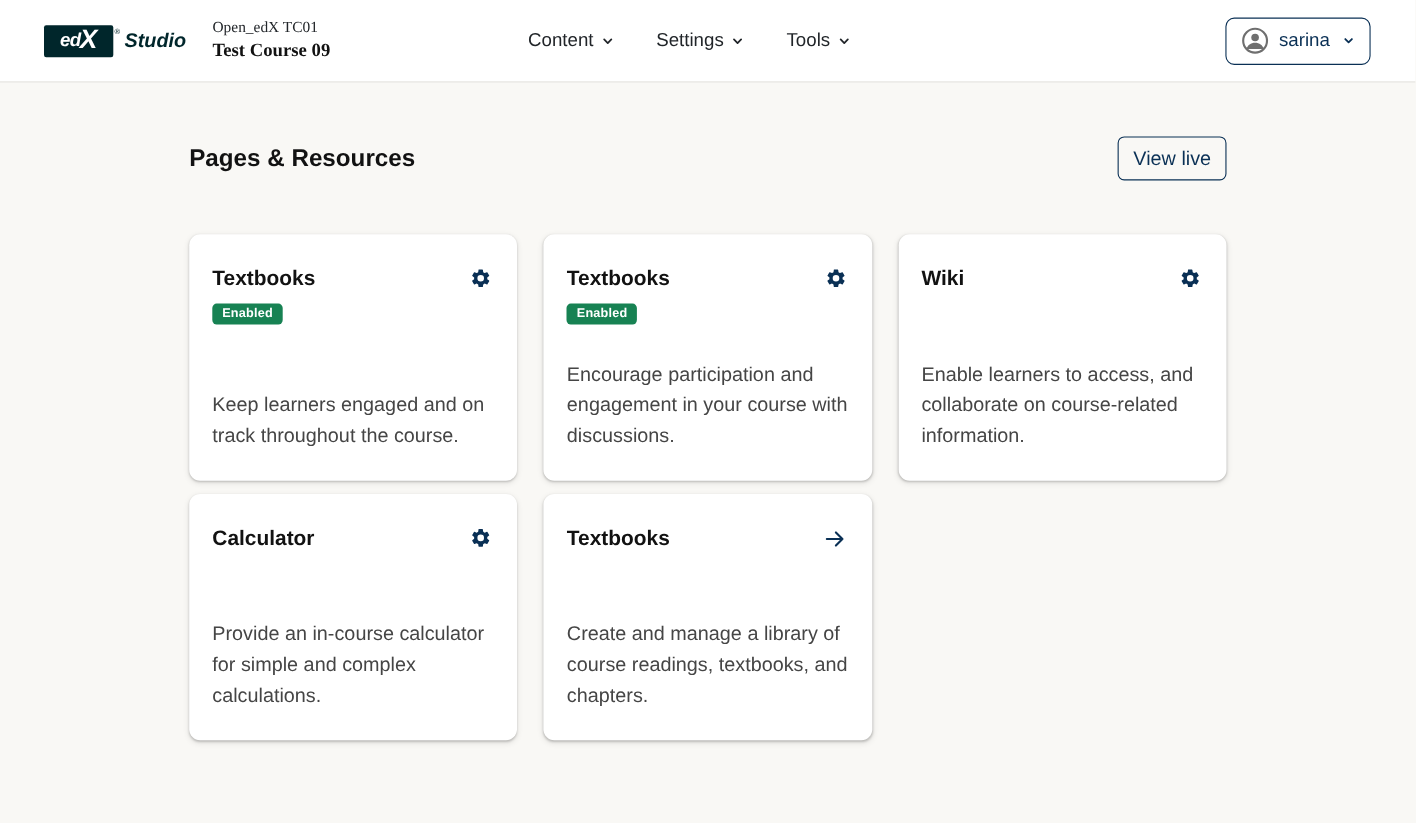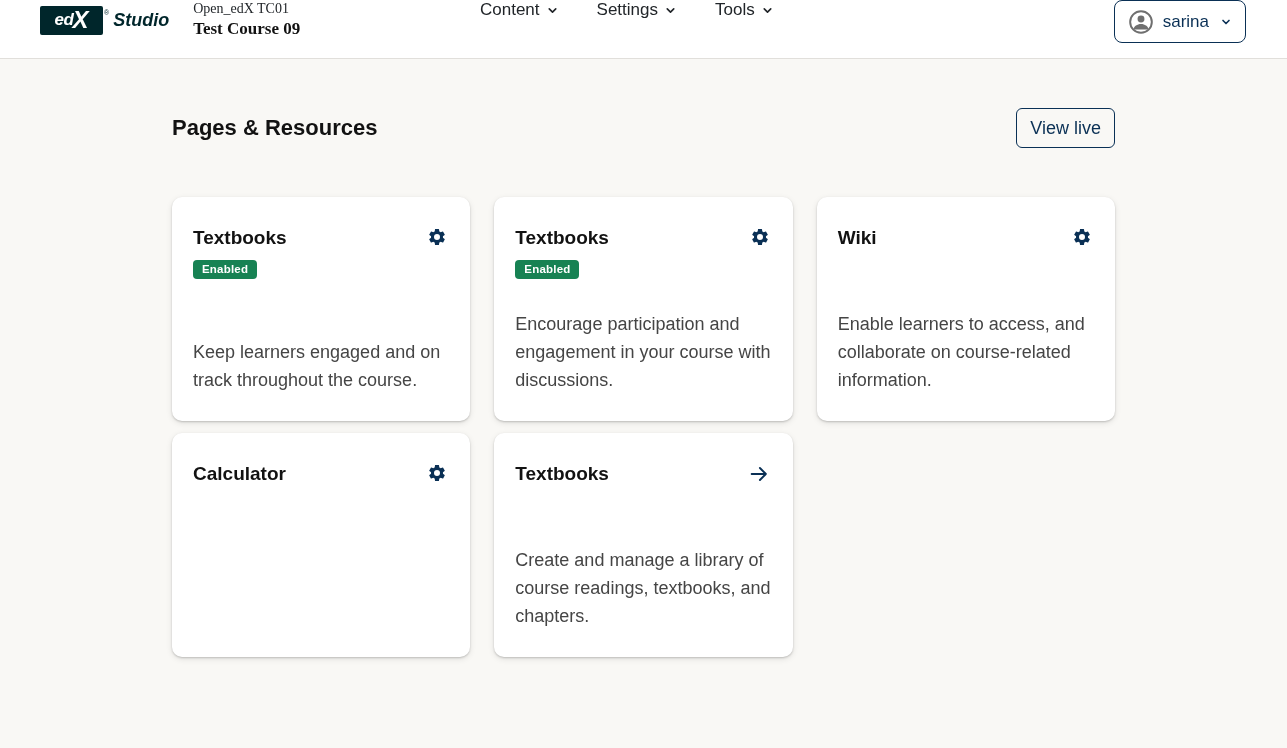--- a/index.html
+++ b/index.html
@@ -11,25 +11,25 @@
   .viewport {
     width: 1287px;
     height: 748px;
     background: #F9F8F5;
     overflow: hidden;
     position: relative;
   }
 
   
   .app-header {
-    height: 59px;
+    height: 75px;
     background: #FFFFFF;
     border-bottom: 1px solid #E1DFDB;
     display: flex;
-    align-items: flex-start;
+    align-items: center;
   }
   .left-group {
     width: 460px;
     display: flex;
     align-items: center;
     padding-left: 40px;
   }
   .logo-wrap { display: flex; align-items: center; cursor: pointer; }
   .logo-box {
     background: #00262B;
@@ -314,20 +314,21 @@
             <div class="card-title">Calculator</div>
           </div>
           <button class="icon-btn">
             <span>
               <svg width="20" height="20" viewBox="0 0 24 24" fill="#0A3055">
                   <path d="M19.14 12.94c.04-.3.06-.61.06-.94 0-.32-.02-.64-.07-.94l2.03-1.58a.49.49 0 0 0 .12-.61l-1.92-3.32a.49.49 0 0 0-.59-.22l-2.39.96c-.5-.38-1.03-.7-1.62-.94l-.36-2.54a.48.48 0 0 0-.48-.41h-3.84c-.24 0-.43.17-.47.41l-.36 2.54c-.59.24-1.13.57-1.62.94l-2.39-.96a.49.49 0 0 0-.59.22L2.74 8.87c-.12.21-.08.47.12.61l2.03 1.58c-.05.3-.09.63-.09.94s.02.64.07.94l-2.03 1.58a.49.49 0 0 0-.12.61l1.92 3.32c.12.22.37.29.59.22l2.39-.96c.5.38 1.03.7 1.62.94l.36 2.54c.05.24.24.41.48.41h3.84c.24 0 .44-.17.47-.41l.36-2.54c.59-.24 1.13-.56 1.62-.94l2.39.96c.22.08.47 0 .59-.22l1.92-3.32a.49.49 0 0 0-.12-.61l-2.01-1.58zM12 15.6a3.6 3.6 0 1 1 0-7.2 3.6 3.6 0 0 1 0 7.2z"></path>
                 </svg>
             </span>
           </button>
         </div>
+        <p class="card-desc">Provide an in-course calculator for simple and complex calculations.</p>
       </div>
 
       <div class="card">
         <div class="card-top">
           <div>
             <div class="card-title">Textbooks</div>
           </div>
           <button class="icon-btn">
             <span>
               <svg width="22" height="22" viewBox="0 0 24 24">

